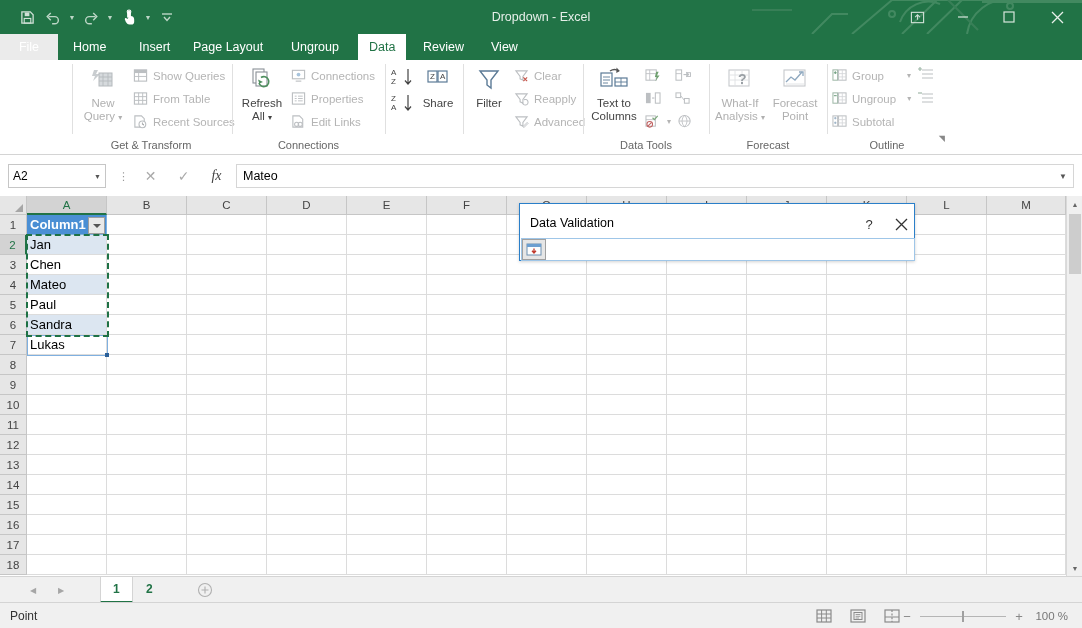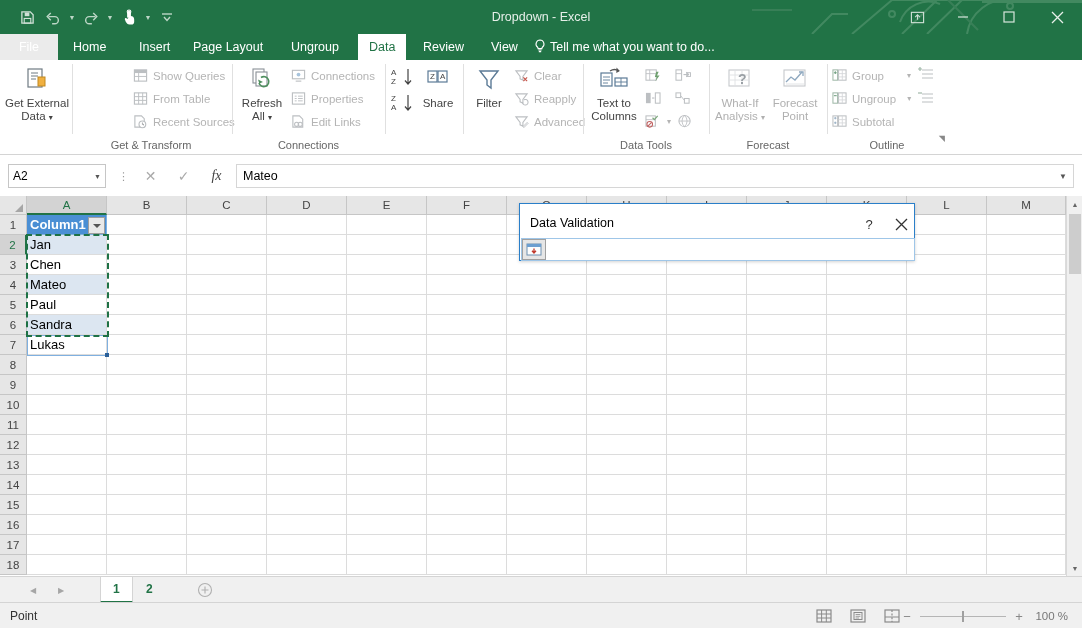--- a/index.html
+++ b/index.html
@@ -279,59 +279,49 @@
 
   <div class="tabbar">
     <div class="tab file" style="left:0; width:58px; text-align:center; padding:0;"><span>File</span></div>
     <div class="tab" style="left:62px;">Home</div>
     <div class="tab" style="left:128px;">Insert</div>
     <div class="tab" style="left:182px;">Page Layout</div>
     <div class="tab" style="left:280px;">Ungroup</div>
     <div class="tab active" style="left:358px;">Data</div>
     <div class="tab" style="left:412px;">Review</div>
     <div class="tab" style="left:480px;">View</div>
-    <div class="tellme" style="left:534px;">
-      <span class="bulb">
-        <svg width="12" height="14" viewBox="0 0 12 14">
-            <path d="M6 1 a4 4 0 0 1 2.6 7 c-.6.6-.7 1-.7 1.6 H4.1 c0-.6-.1-1-.7-1.6 A4 4 0 0 1 6 1z" fill="none" stroke="#ffffff" stroke-width="1.1"></path>
-            <path d="M4.4 11 H7.6 M4.8 12.6 H7.2" stroke="#ffffff" stroke-width="1.1"></path>
-          </svg>
-      </span><span>Tell me what you want to do...</span>
-    </div>
     <div class="share-btn">
       <span>
         <svg width="14" height="14" viewBox="0 0 16 16">
             <circle cx="6" cy="5" r="2.6" fill="none" stroke="#ffffff" stroke-width="1.2"></circle>
             <path d="M1.8 14 c0-3 2-4.4 4.2-4.4 c1.3 0 2.4.5 3.1 1.3" fill="none" stroke="#ffffff" stroke-width="1.2"></path>
             <path d="M11.5 8.5 V13 M9.3 10.7 H13.7" stroke="#ffffff" stroke-width="1.2"></path>
           </svg>
       </span>
         <span>Share</span>
     </div>
   </div>
 
   <div class="ribbon">
     <div class="rib-groups">
 
-      <div class="group" style="left:4px; width:66px;">
-        <div class="bigbtn" style="width:66px;">
+      <div class="group-sep" style="left:72px;"></div>
+
+      <div class="group" style="left:76px; width:150px;">
+        <div class="bigbtn dis" style="position:absolute; left:0; width:54px;">
           <div class="ico">
             <svg width="30" height="30" viewBox="0 0 30 30">
-                <rect x="6" y="4" width="14" height="18" fill="#fff" stroke="#6f7b83" stroke-width="1.2"></rect>
-                <path d="M9 8 H16 M9 11 H16 M9 14 H14" stroke="#6f7b83" stroke-width="1"></path>
-                <rect x="16" y="12" width="7" height="9" fill="#f0b040" stroke="#c08820" stroke-width="1"></rect>
+                <path d="M6 5 L10 5 L8 9 L12 9 L5 16 L7 11 L4 11 Z" fill="#c9cdd0"></path>
+                <rect x="11" y="8" width="13" height="13" fill="#d6dadd" stroke="#b5babd" stroke-width="1"></rect>
+                <path d="M11 12 H24 M11 16 H24 M15 8 V21 M20 8 V21" stroke="#b5babd" stroke-width=".9"></path>
               </svg>
           </div>
-          <div>Get External</div>
-          <div><span>Data</span> <span style="font-size:8px">▾</span></div>
-        </div>
-      </div>
-      <div class="group-sep" style="left:72px;"></div>
-
-      <div class="group" style="left:76px; width:150px;">
+          <div>New</div>
+          <div><span>Query</span> <span style="font-size:8px">▾</span></div>
+        </div>
         <div style="position:absolute; left:56px; top:4px;">
           <div class="smallrow dis">
             <span class="ico">
               <svg width="15" height="15" viewBox="0 0 16 16">
                   <rect x="1.5" y="2" width="13" height="12" fill="none" stroke="#bcbfc2" stroke-width="1.2"></rect>
                   <rect x="1.5" y="2" width="13" height="3.4" fill="#bcbfc2"></rect>
                   <path d="M6 5.4 V14 M1.5 9 H14.5" stroke="#bcbfc2" stroke-width="1"></path>
                 </svg>
             </span>
               <span>Show Queries</span>

